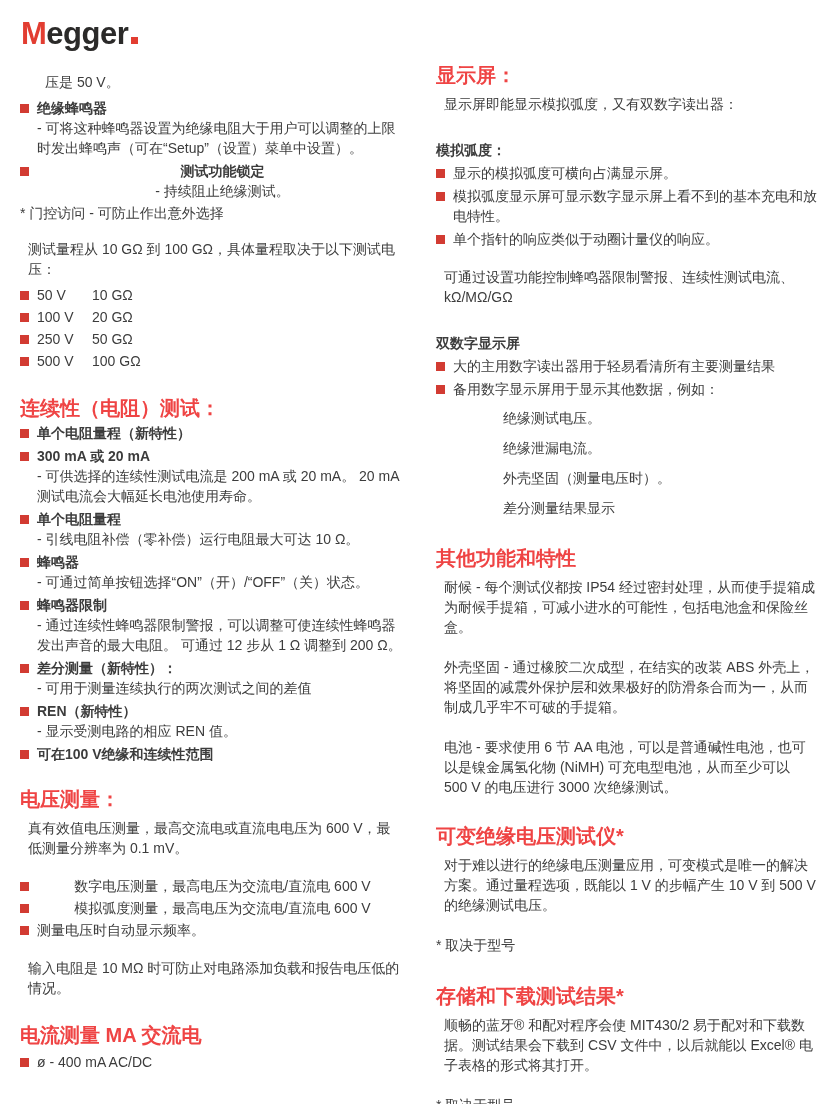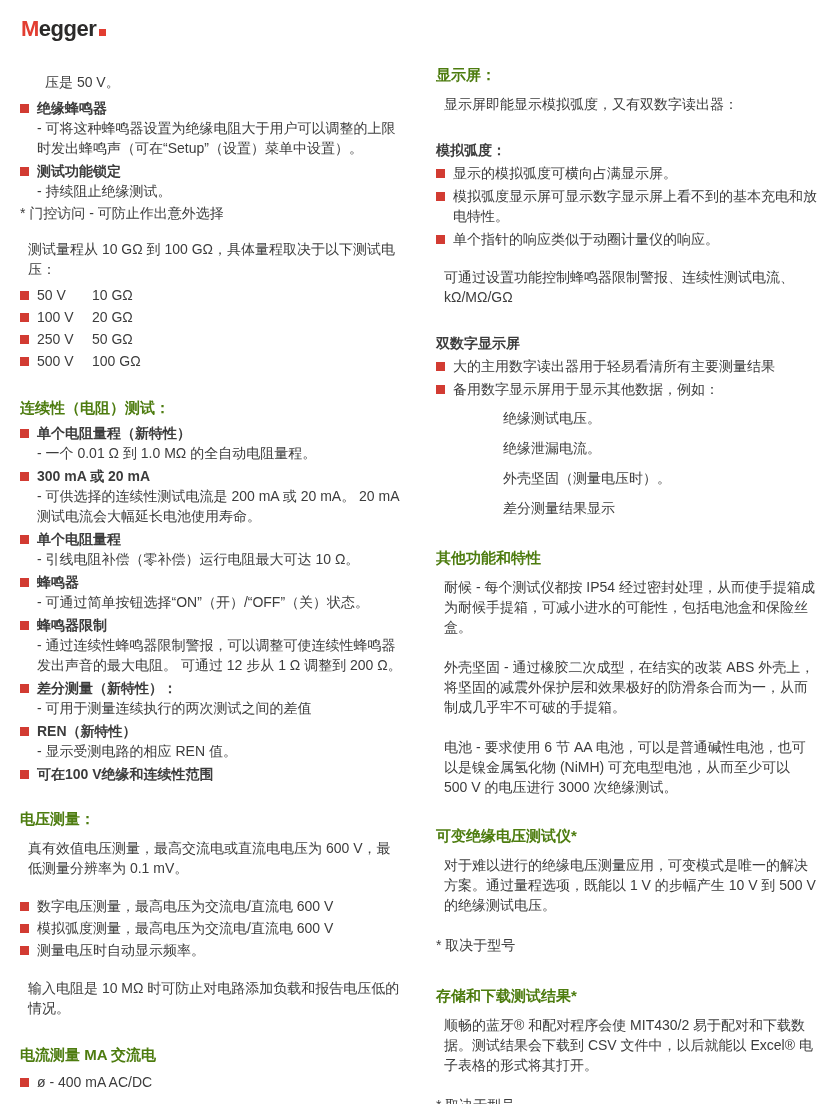--- a/index.html
+++ b/index.html
@@ -7,57 +7,57 @@
     position:relative;
     width:840px;height:1104px;
     background:#ffffff;
     font-family:"Liberation Sans","DejaVu Sans",sans-serif;
     color:#3c3c3c;
     overflow:hidden;
   }
   
   .logo{
     position:absolute;left:21px;top:16px;
-    font-size:22px;font-weight:700;letter-spacing:-0.5px;
+    font-size:31px;font-weight:700;letter-spacing:-0.5px;
     color:#2b2a29;white-space:nowrap;
   }
   .logo .logo-m{color:#e23d31;}
   .logo .logo-dot{
     display:inline-block;width:7px;height:7px;background:#e23d31;
     margin-left:3px;
   }
   
   .col{
     position:absolute;top:64px;width:388px;
     font-size:14px;line-height:20px;
   }
   .col-left{left:20px;}
   .col-right{left:436px;}
   
   .red-head{
-    color:#4d7c0f;font-weight:700;font-size:15px;line-height:22px;
+    color:#ef4444;font-weight:700;font-size:20px;line-height:22px;
     margin:0 0 4px 0;
   }
   .subhead{font-weight:700;margin:0 0 3px 0;}
   .para{margin:8px;}
   .cont{padding-left:17px;}
   .star-note{margin:0;}
   .indent2{padding-left:59px;line-height:22px;}
   
   .b-item{display:flex;margin:0 0 3px 0;}
   .b-sq{
     flex:0 0 9px;width:9px;height:9px;background:#d23b32;
     margin:6px 8px 0 0;
   }
   .b-body{flex:1;}
   .b-title{display:block;font-weight:700;}
   .b-desc{display:block;}
   .r-v{display:inline-block;width:55px;}
   
-  .mb2{margin-bottom:2px;}  .mb4{}
+  .mb2{margin-bottom:2px;text-align:center;}  .mb4{}
   .mb6{margin-bottom:6px;}  .mb16{margin-bottom:16px;}
   .mb18{margin-bottom:18px;}.mb20{margin-bottom:20px;}   .mt18{margin-top:18px;}
   .mt24{margin-top:24px;}   .mt26{margin-top:26px;}
   .mt28{margin-top:28px;}   .mt30{margin-top:30px;}
 </style>
 </head>
 <body>
 
 <div class="page">
 
@@ -104,21 +104,20 @@
       <span class="b-sq"></span>
       <span class="b-body"><span class="r-v">500 V</span><span>100 GΩ</span></span>
     </div>
 
     <h2 class="red-head mt26">连续性（电阻）测试：</h2>
 
     <div class="b-item">
       <span class="b-sq"></span>
       <span class="b-body">
         <span class="b-title">单个电阻量程（新特性）</span>
-        <span class="b-desc">- 一个 0.01 Ω 到 1.0 MΩ 的全自动电阻量程。</span>
       </span>
     </div>
     <div class="b-item">
       <span class="b-sq"></span>
       <span class="b-body">
         <span class="b-title">300 mA 或 20 mA</span>
         <span class="b-desc">- 可供选择的连续性测试电流是 200 mA 或 20 mA。 20 mA 测试电流会大幅延长电池使用寿命。</span>
       </span>
     </div>
     <div class="b-item">

